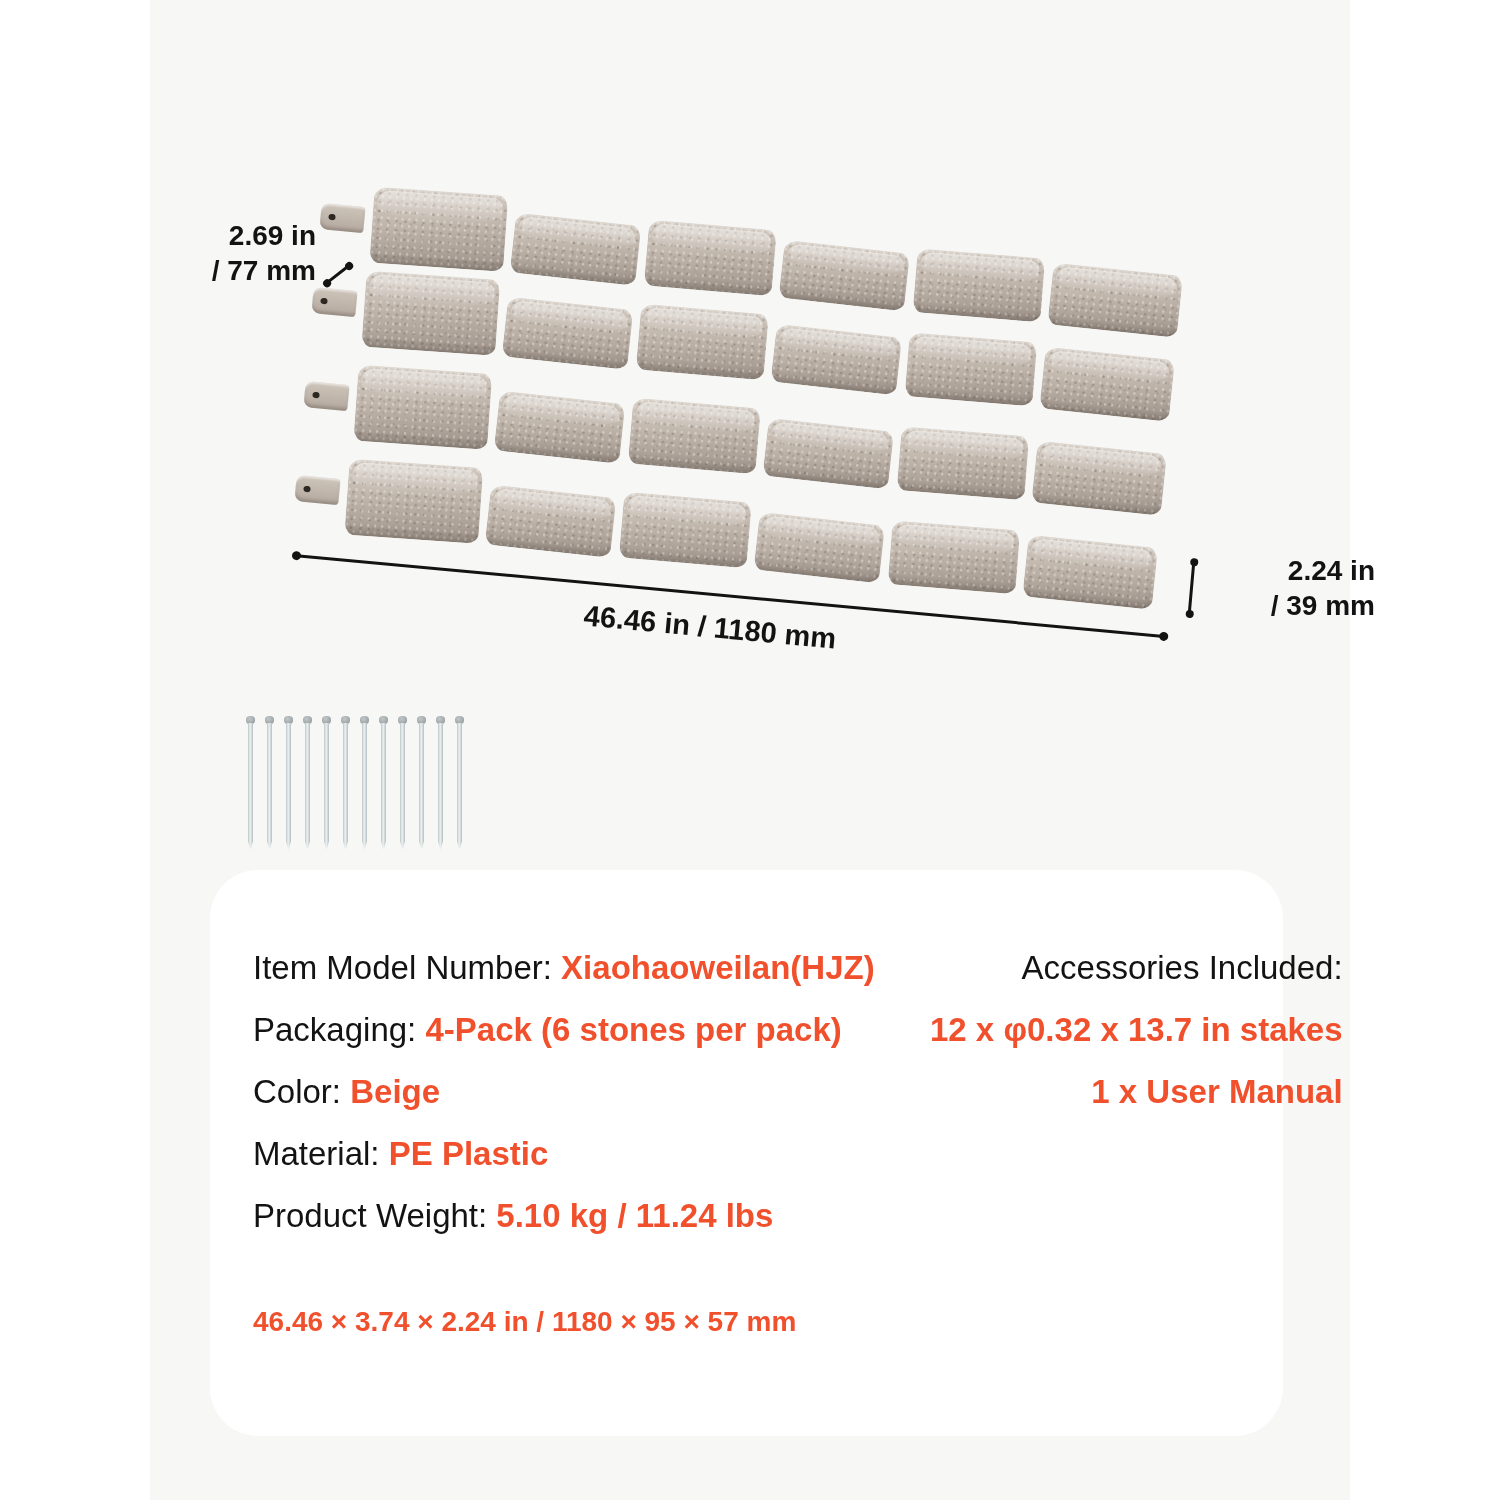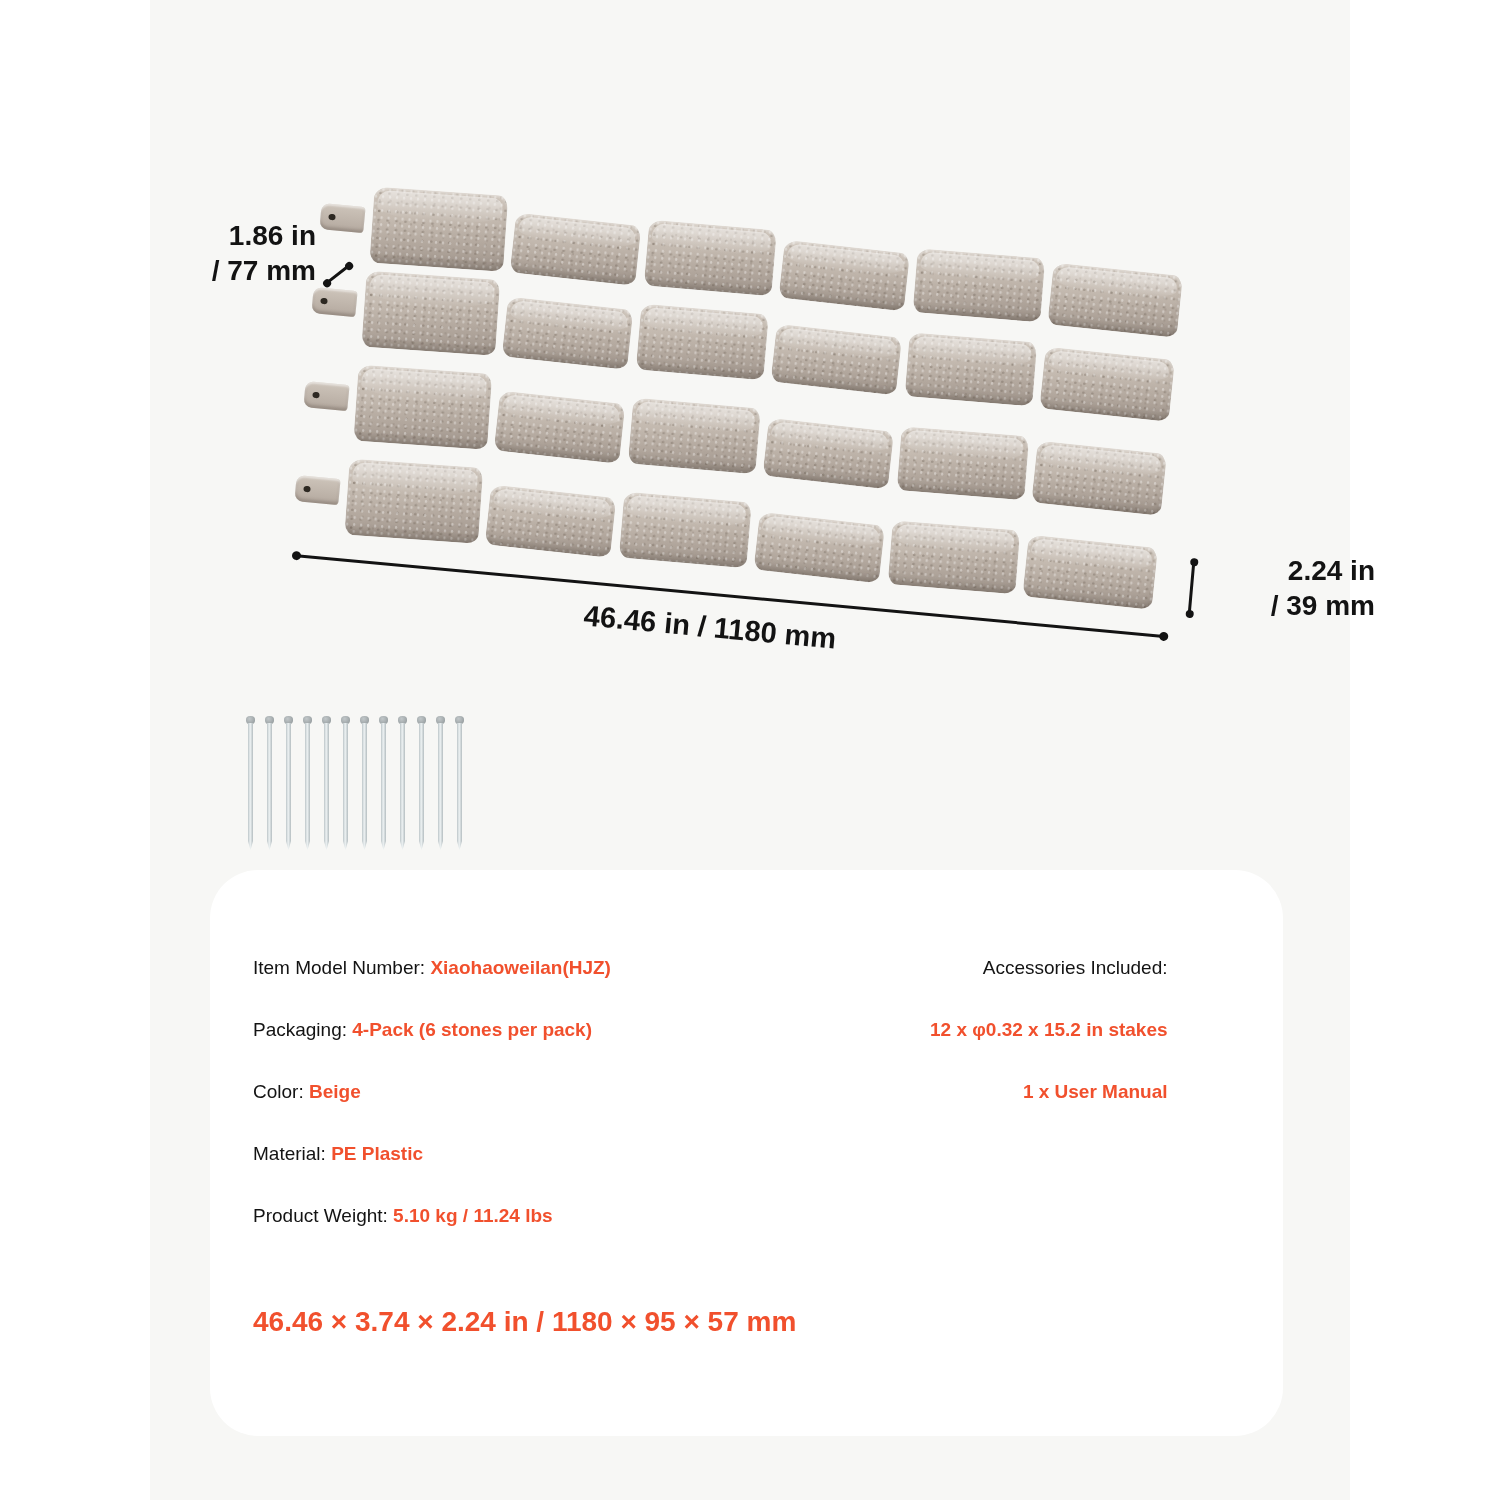--- a/index.html
+++ b/index.html
@@ -109,21 +109,21 @@
 
   
   .card{
     position:absolute;left:210px;top:870px;width:1073px;height:566px;
     background:#ffffff;border-radius:48px;
   }
   .col{position:absolute;top:78px;display:flex;flex-direction:column;gap:22px;}
   .col-left{left:43px;}
   .col-right{left:720px;text-align:right;}
   .spec-rows{display:contents;}
-  .spec-line{height:40px;line-height:40px;font-size:19px;white-space:nowrap;}
+  .spec-line{height:40px;line-height:40px;font-size:33px;white-space:nowrap;}
   .spec-line .lbl{color:#131313;font-weight:400;}
   .spec-line .val{color:#f1502d;font-weight:700;}
   .dims-value{font-size:28px;margin-top:44px;}
 </style>
 </head>
 <body>
 
 <div class="panel"></div>
 
 <div class="strips">
@@ -159,21 +159,21 @@
       <div class="stone"></div>
       <div class="stone"></div>
       <div class="stone"></div>
       <div class="stone"></div>
       <div class="stone"></div>
       <div class="stone"></div>
     </div>
   </div>
 
 <div class="height-label dim-label">
-  <div>1.86 in</div>
+  <div>2.69 in</div>
   <div>/ 77 mm</div>
 </div>
 <div class="height-arrow"></div>
 
 <div class="length-line"></div>
 <div class="length-label dim-label">46.46 in / 1180 mm</div>
 
 <div class="thick-line"></div>
 <div class="thick-label dim-label">
   <div>2.24 in</div>
@@ -235,15 +235,15 @@
   <div class="col col-left">
     <div class="spec-rows"><div class="spec-line"><span class="lbl">Item Model Number: </span><span class="val">Xiaohaoweilan(HJZ)</span></div><div class="spec-line"><span class="lbl">Packaging: </span><span class="val">4-Pack (6 stones per pack)</span></div><div class="spec-line"><span class="lbl">Color: </span><span class="val">Beige</span></div><div class="spec-line"><span class="lbl">Material:  </span><span class="val">PE Plastic</span></div><div class="spec-line"><span class="lbl">Product Weight: </span><span class="val">5.10 kg / 11.24 lbs</span></div></div>
     <div class="spec-line dims-value">
       <span class="val">46.46 × 3.74 × 2.24 in / 1180 × 95 × 57 mm</span>
     </div>
   </div>
   <div class="col col-right">
     <div class="spec-line">
       <span class="lbl">Accessories Included:</span>
     </div>
-    <div class="spec-rows"><div class="spec-line"><span class="val">12 x φ0.32 x 15.2 in stakes</span></div><div class="spec-line"><span class="val">1 x User Manual</span></div></div>
+    <div class="spec-rows"><div class="spec-line"><span class="val">12 x φ0.32 x 13.7 in stakes</span></div><div class="spec-line"><span class="val">1 x User Manual</span></div></div>
   </div>
 </div>
 
 </body></html>

